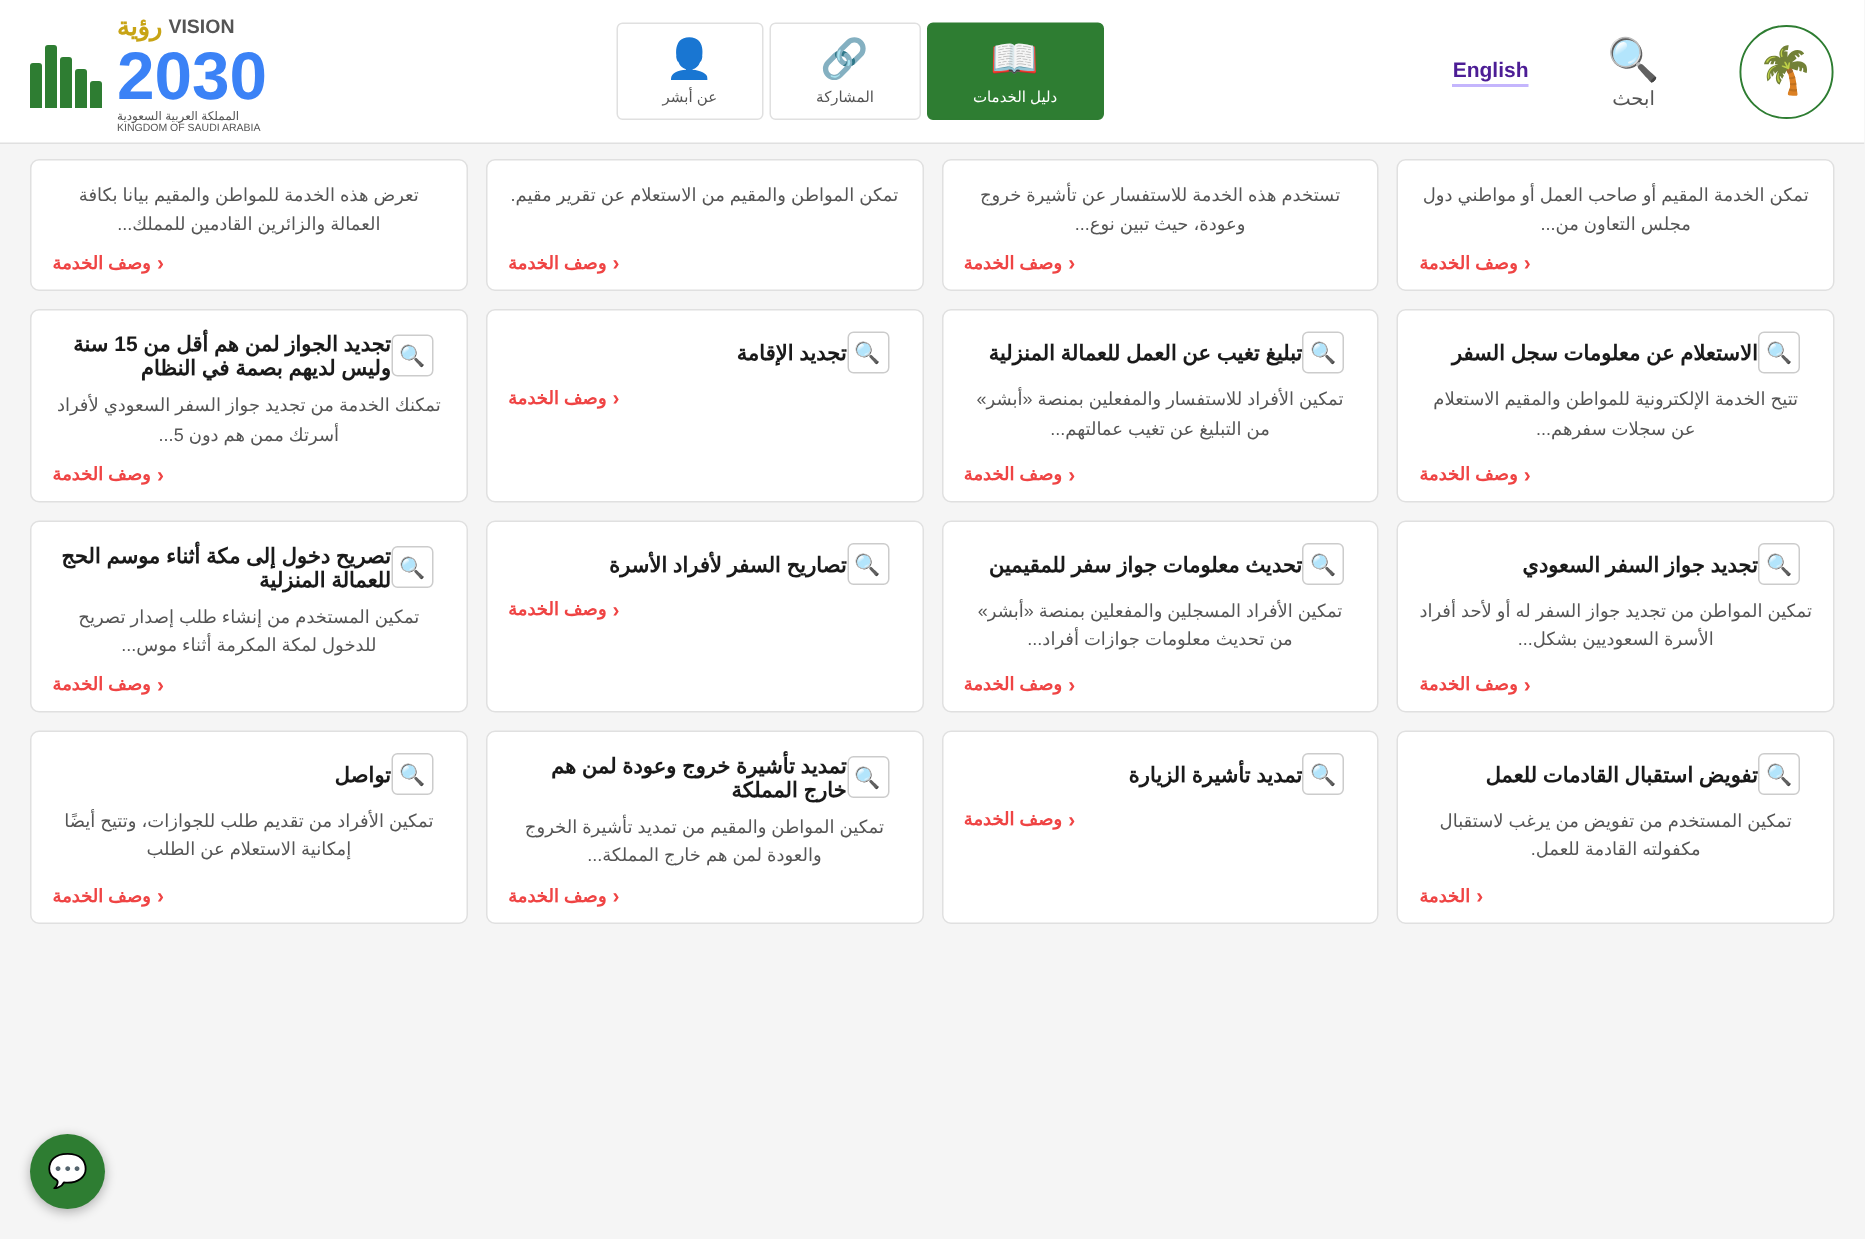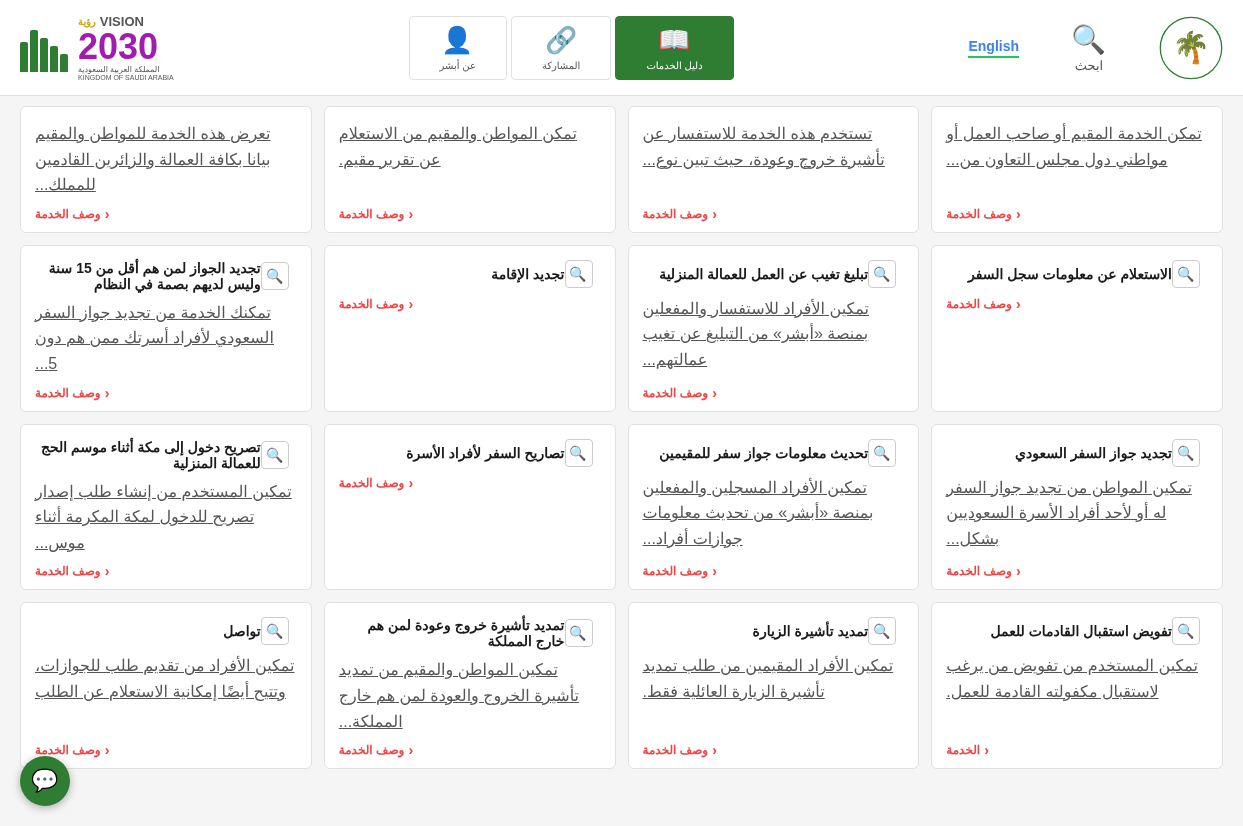--- a/index.html
+++ b/index.html
@@ -35,23 +35,23 @@
     .search-icon-wrap {
       font-size: 28px;
       color: #555;
     }
     .search-label {
       font-size: 13px;
       color: #555;
     }
     .english-label {
       font-size: 14px;
-      color: #3b82f6;
+      color: #4c1d95;
       font-weight: 600;
-      border-bottom: 2px solid #22c55e;
+      border-bottom: 2px solid #c4b5fd;
       padding-bottom: 2px;
       cursor: pointer;
     }
     .header-center {
       display: flex;
       gap: 0;
     }
     .nav-item {
       display: flex;
       flex-direction: column;
@@ -132,27 +132,26 @@
       display: flex;
       align-items: center;
       justify-content: center;
       font-size: 14px;
       color: #555;
       flex-shrink: 0;
       margin-right: 8px;
       cursor: pointer;
     }
     .card-desc {
-      font-size: 16px;
+      font-size: 12px;
       color: #555;
       line-height: 1.6;
-      text-align: left;
+      text-align: center;
       flex: 1;
       margin-bottom: 8px;
-      text-decoration: underline;
     }
     .card-link {
       font-size: 12px;
       color: #ef4444;
       font-weight: 600;
       text-align: right;
       cursor: pointer;
       display: flex;
       align-items: center;
       justify-content: flex-end;
@@ -229,23 +228,23 @@
     <div class="nav-item">
       <span class="nav-icon">👤</span>
       <span class="nav-label">عن أبشر</span>
     </div>
   </div>
 
   <div class="header-left">
     <div class="vision-logo">
       <div style="display:flex;align-items:center;gap:4px;">
         <span style="font-size:13px;color:#555;font-weight:600;text-align:right;">VISION</span>
-        <span style="font-size:10px;color:#c8a415;font-weight:900;">رؤية</span>
-      </div>
-      <div style="font-size:36px;font-weight:900;color:#a21caf;line-height:1;">2030</div>
+        <span style="font-size:17px;color:#c8a415;font-weight:900;">رؤية</span>
+      </div>
+      <div style="font-size:45px;font-weight:900;color:#3b82f6;line-height:1;">2030</div>
       <div style="font-size:8px;color:#555;text-align:left;">المملكة العربية السعودية</div>
       <div style="font-size:7px;color:#555;text-align:center;">KINGDOM OF SAUDI ARABIA</div>
     </div>
 
     <div class="bar-chart-icon">
       <div class="bar" style="height:18px;"></div>
       <div class="bar" style="height:26px;"></div>
       <div class="bar" style="height:34px;"></div>
       <div class="bar" style="height:42px;"></div>
       <div class="bar" style="height:30px;"></div>
@@ -273,20 +272,21 @@
       <div class="card-link">وصف الخدمة</div>
     </div>
   </div>
 
   <div class="grid" style="margin-bottom:12px;">
     <div class="card">
       <div class="card-header">
         <div class="card-search-icon">🔍</div>
         <div class="card-title">الاستعلام عن معلومات سجل السفر</div>
       </div>
+      <div class="card-desc">تتيح الخدمة الإلكترونية للمواطن والمقيم الاستعلام عن سجلات سفرهم...</div>
       <div class="card-link">وصف الخدمة</div>
     </div>
     <div class="card">
       <div class="card-header">
         <div class="card-search-icon">🔍</div>
         <div class="card-title">تبليغ تغيب عن العمل للعمالة المنزلية</div>
       </div>
       <div class="card-desc">تمكين الأفراد للاستفسار والمفعلين بمنصة «أبشر» من التبليغ عن تغيب عمالتهم...</div>
       <div class="card-link">وصف الخدمة</div>
     </div>
@@ -348,21 +348,20 @@
         <div class="card-title">تفويض استقبال القادمات للعمل</div>
       </div>
       <div class="card-desc">تمكين المستخدم من تفويض من يرغب لاستقبال مكفولته القادمة للعمل.</div>
       <div class="card-link">الخدمة</div>
     </div>
     <div class="card">
       <div class="card-header">
         <div class="card-search-icon">🔍</div>
         <div class="card-title">تمديد تأشيرة الزيارة</div>
       </div>
-      <div class="card-desc">تمكين الأفراد المقيمين من طلب تمديد تأشيرة الزيارة العائلية فقط.</div>
       <div class="card-link">وصف الخدمة</div>
     </div>
     <div class="card">
       <div class="card-header">
         <div class="card-search-icon">🔍</div>
         <div class="card-title">تمديد تأشيرة خروج وعودة لمن هم خارج المملكة</div>
       </div>
       <div class="card-desc">تمكين المواطن والمقيم من تمديد تأشيرة الخروج والعودة لمن هم خارج المملكة...</div>
       <div class="card-link">وصف الخدمة</div>
     </div>

